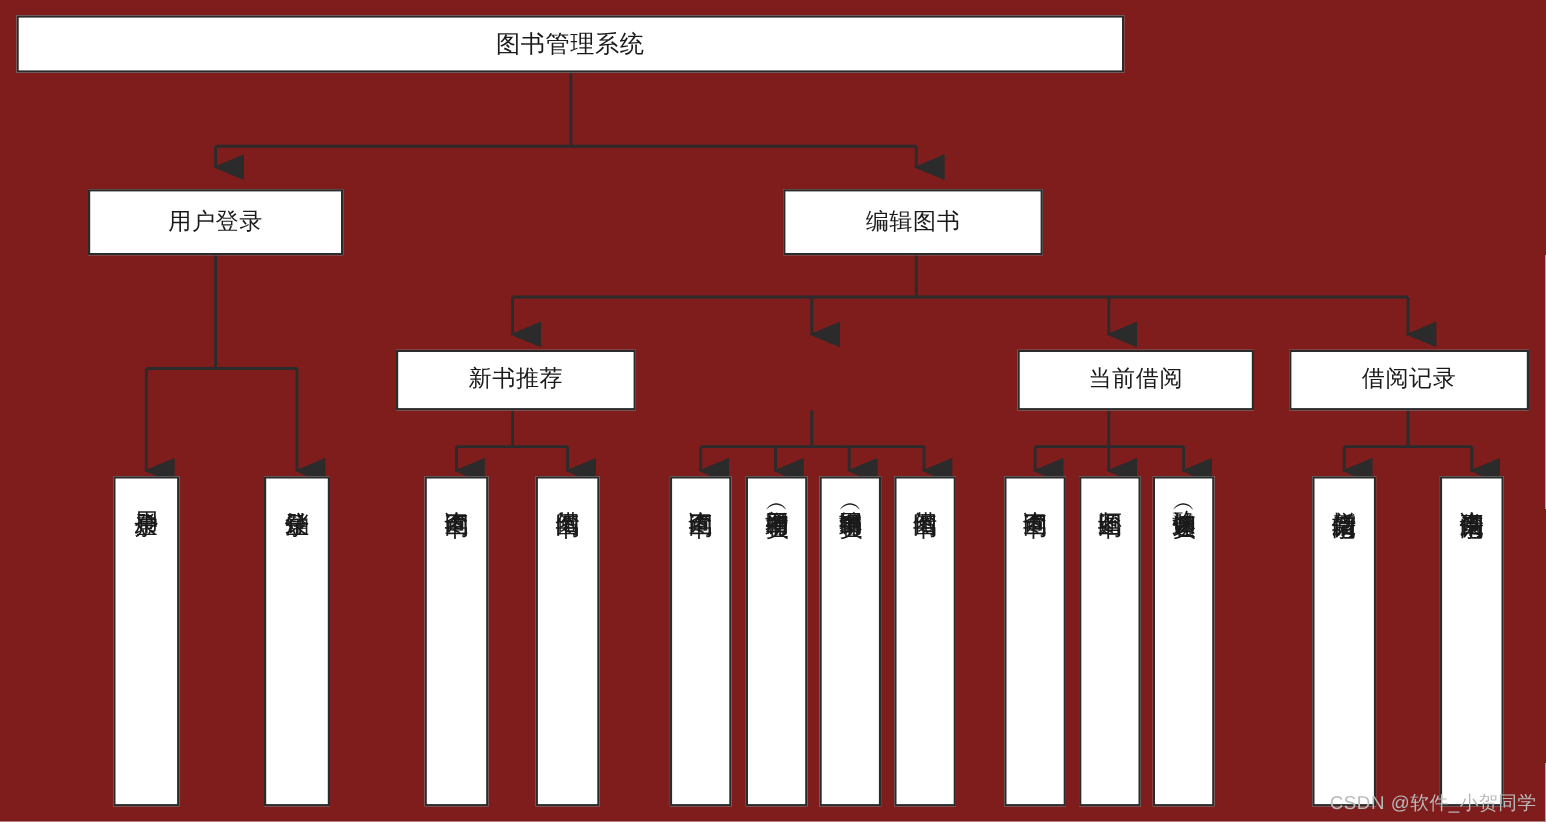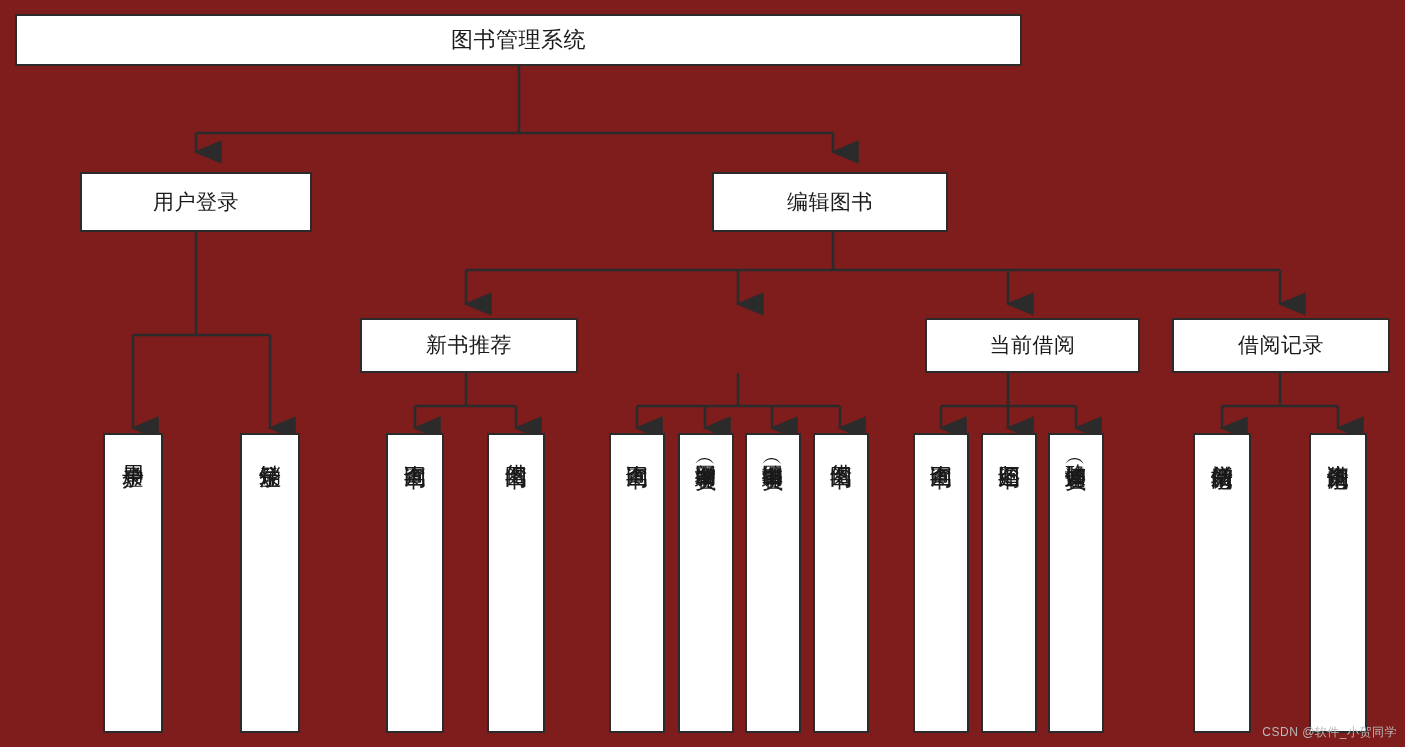--- a/index.html
+++ b/index.html
@@ -63,21 +63,21 @@
     letter-spacing: 1px;
     margin: 0 auto;
   }
   .node.vert.tall-text .node-label {
     font-size: 21px;
   }
   #watermark {
     position: absolute;
     right: 8px;
     bottom: 6px;
-    font-size: 12px;
+    font-size: 17px;
     color: #b9b9b9;
     letter-spacing: 0.5px;
     z-index: 5;
     user-select: none;
     white-space: nowrap;
   }
 </style>
 </head>
 <body>
 

